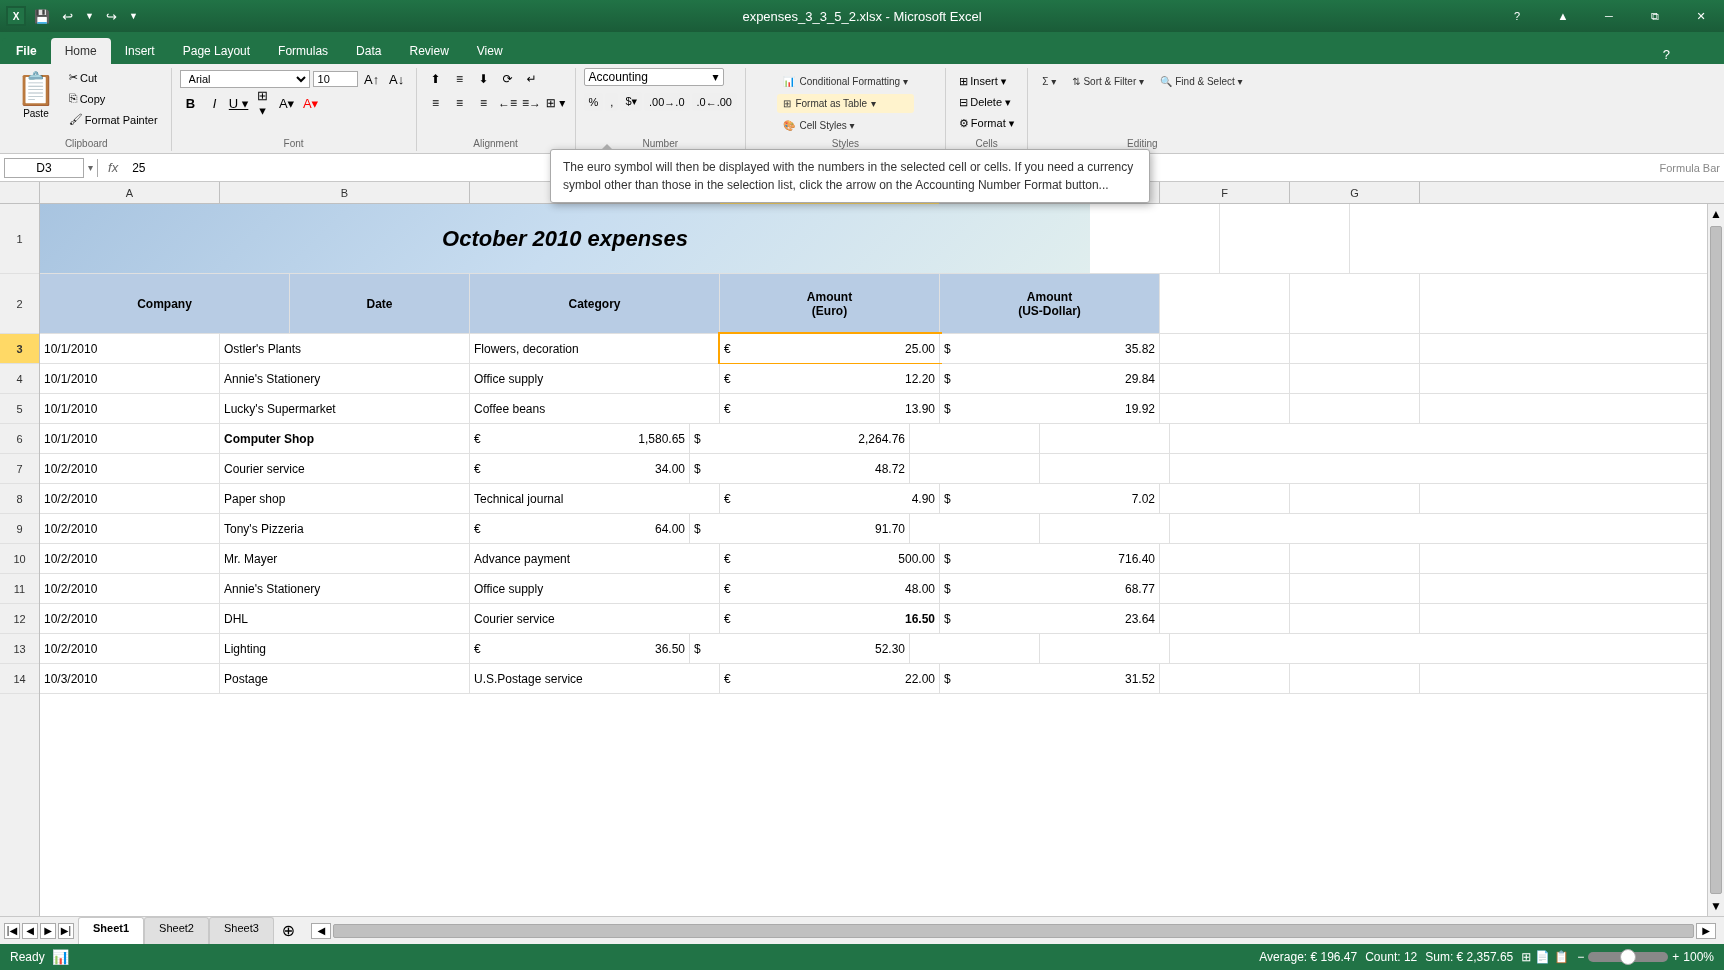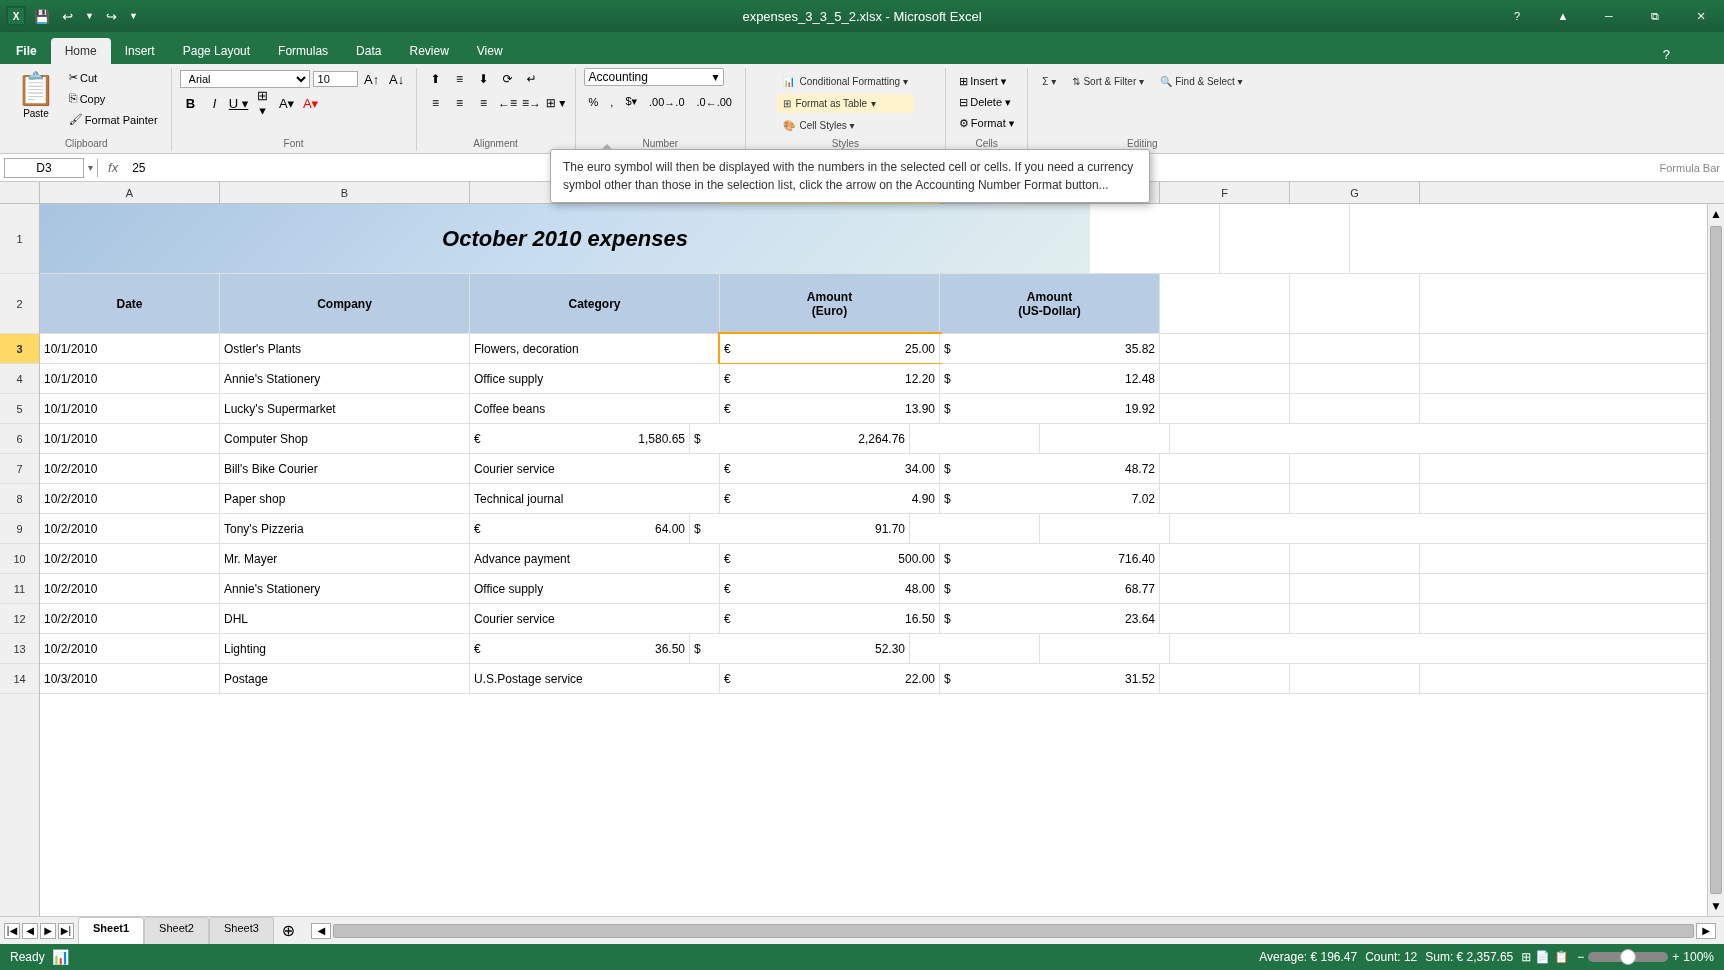--- a/index.html
+++ b/index.html
@@ -665,25 +665,25 @@
 
       <div class="grid-row" style="height:70px;">
         <div class="cell title-cell" style="width:1050px;border-right:none;">
           <em style="font-size:22px;font-weight:bold;font-style:italic;width:100%;text-align:center;">October 2010 expenses</em>
         </div>
         <div class="cell" style="width:130px;"></div>
         <div class="cell" style="width:130px;"></div>
       </div>
 
       <div class="grid-row" style="height:60px;">
+        <div class="cell header-cell" style="width:250px;">
+          <span>Company</span>
+        </div>
         <div class="cell header-cell" style="width:180px;font-weight:bold;">
           <span>Date</span>
-        </div>
-        <div class="cell header-cell" style="width:250px;">
-          <span>Company</span>
         </div>
         <div class="cell header-cell" style="width:250px;">
           <span>Category</span>
         </div>
         <div class="cell header-cell" style="width:220px;white-space:pre-line;text-align:center;justify-content:center;">Amount
 (Euro)</div>
         <div class="cell header-cell" style="width:220px;white-space:pre-line;text-align:center;justify-content:center;">Amount
 (US-Dollar)</div>
         <div class="cell" style="width:130px;"></div>
         <div class="cell" style="width:130px;"></div>
@@ -708,21 +708,21 @@
           <div class="grid-row" style="height: 30px;">
       <div class="cell data-row" style="width:180px;">10/1/2010</div>
       <div class="cell data-row" style="width:250px;">Annie's Stationery</div>
       <div class="cell data-row" style="width:250px;">Office supply</div>
       <div class="cell data-row euro-cell " style="width:220px;">
         <span style="margin-right:8px;">€</span>
         <span style="margin-left:auto;">12.20</span>
       </div>
       <div class="cell data-row euro-cell" style="width:220px;">
         <span style="margin-right:8px;">$</span>
-        <span style="margin-left:auto;">12.48</span>
+        <span style="margin-left:auto;">29.84</span>
       </div>
       <div class="cell data-row" style="width:130px;"></div>
       <div class="cell data-row" style="width:130px;"></div>
     </div>
           <div class="grid-row" style="height: 30px;">
       <div class="cell data-row" style="width:180px;">10/1/2010</div>
       <div class="cell data-row" style="width:250px;">Lucky's Supermarket</div>
       <div class="cell data-row" style="width:250px;">Coffee beans</div>
       <div class="cell data-row euro-cell " style="width:220px;">
         <span style="margin-right:8px;">€</span>
@@ -730,35 +730,34 @@
       </div>
       <div class="cell data-row euro-cell" style="width:220px;">
         <span style="margin-right:8px;">$</span>
         <span style="margin-left:auto;">19.92</span>
       </div>
       <div class="cell data-row" style="width:130px;"></div>
       <div class="cell data-row" style="width:130px;"></div>
     </div>
           <div class="grid-row" style="height: 30px;">
       <div class="cell data-row" style="width:180px;">10/1/2010</div>
-      <div class="cell data-row" style="width:250px;">Computer Shop</div>
+      <div class="cell data-row" style="width:250px;font-weight:bold;">Computer Shop</div>
       <div class="cell data-row euro-cell " style="width:220px;">
         <span style="margin-right:8px;">€</span>
         <span style="margin-left:auto;">1,580.65</span>
       </div>
       <div class="cell data-row euro-cell" style="width:220px;">
         <span style="margin-right:8px;">$</span>
         <span style="margin-left:auto;">2,264.76</span>
       </div>
       <div class="cell data-row" style="width:130px;"></div>
       <div class="cell data-row" style="width:130px;"></div>
     </div>
           <div class="grid-row" style="height: 30px;">
       <div class="cell data-row" style="width:180px;">10/2/2010</div>
-      <div class="cell data-row" style="width:250px;">Bill's Bike Courier</div>
       <div class="cell data-row" style="width:250px;">Courier service</div>
       <div class="cell data-row euro-cell " style="width:220px;">
         <span style="margin-right:8px;">€</span>
         <span style="margin-left:auto;">34.00</span>
       </div>
       <div class="cell data-row euro-cell" style="width:220px;">
         <span style="margin-right:8px;">$</span>
         <span style="margin-left:auto;">48.72</span>
       </div>
       <div class="cell data-row" style="width:130px;"></div>
@@ -822,21 +821,21 @@
       </div>
       <div class="cell data-row" style="width:130px;"></div>
       <div class="cell data-row" style="width:130px;"></div>
     </div>
           <div class="grid-row" style="height: 30px;">
       <div class="cell data-row" style="width:180px;">10/2/2010</div>
       <div class="cell data-row" style="width:250px;">DHL</div>
       <div class="cell data-row" style="width:250px;">Courier service</div>
       <div class="cell data-row euro-cell " style="width:220px;">
         <span style="margin-right:8px;">€</span>
-        <span style="margin-left:auto;">16.50</span>
+        <span style="margin-left:auto;font-weight:bold;">16.50</span>
       </div>
       <div class="cell data-row euro-cell" style="width:220px;">
         <span style="margin-right:8px;">$</span>
         <span style="margin-left:auto;">23.64</span>
       </div>
       <div class="cell data-row" style="width:130px;"></div>
       <div class="cell data-row" style="width:130px;"></div>
     </div>
           <div class="grid-row" style="height: 30px;">
       <div class="cell data-row" style="width:180px;">10/2/2010</div>

